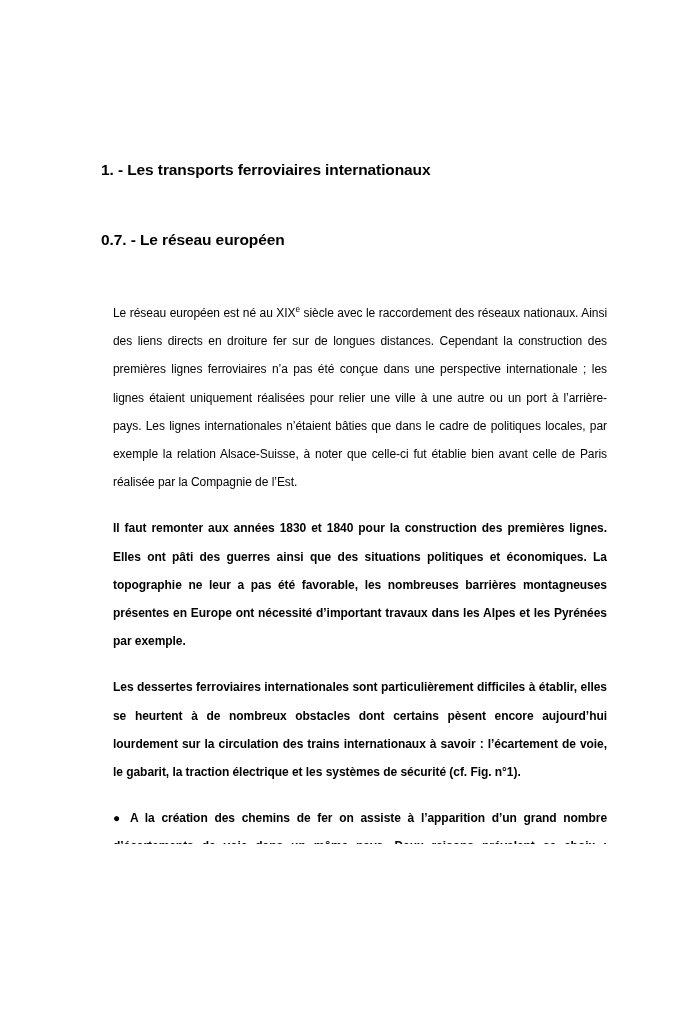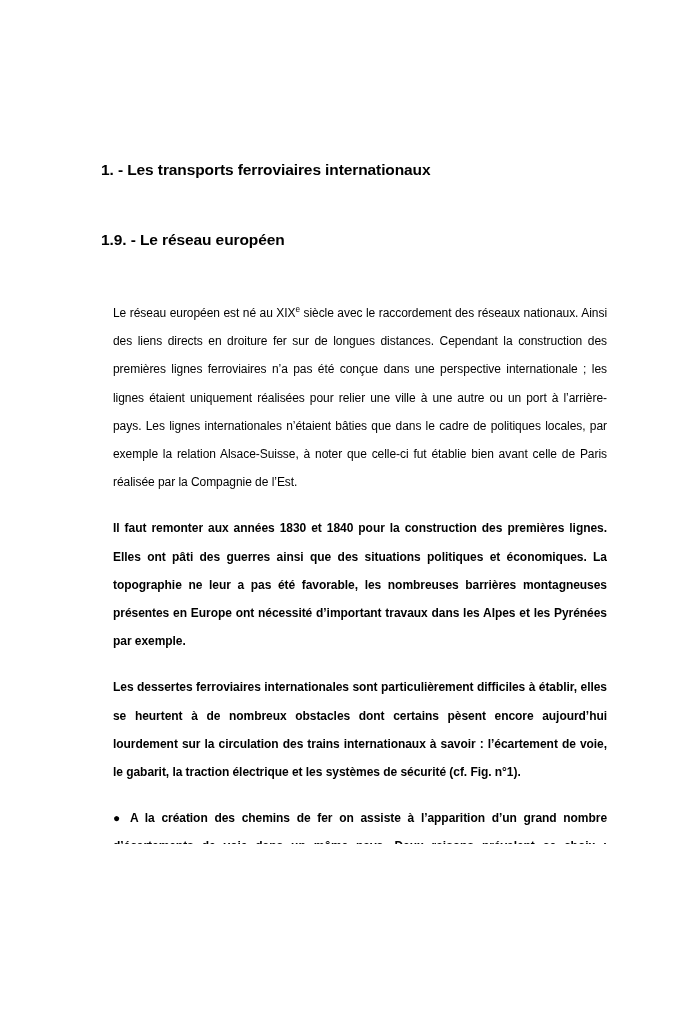--- a/index.html
+++ b/index.html
@@ -101,21 +101,21 @@
 <body>
 
 <div class="page">
 
   <div class="content">
 
     <h1 class="doc-heading">1. - Les transports ferroviaires internationaux</h1>
 
     <div class="gap-after-h1"></div>
 
-    <h2 class="doc-subheading">1.9. - Le réseau européen</h2>
+    <h2 class="doc-subheading">0.7. - Le réseau européen</h2>
 
     <div class="gap-after-h2"></div>
 
     <p class="body-par"><span>Le réseau européen est né au XIX</span><sup class="ordinal">e</sup><span> siècle avec le raccordement des réseaux nationaux. Ainsi des liens directs en droiture fer sur de longues distances. Cependant la construction des premières lignes ferroviaires n’a pas été conçue dans une perspective internationale ; les lignes étaient uniquement réalisées pour relier une ville à une autre ou un port à l’arrière-pays. Les lignes internationales n’étaient bâties que dans le cadre de politiques locales, par exemple la relation Alsace-Suisse, à noter que celle-ci fut établie bien avant celle de Paris réalisée par la Compagnie de l’Est.</span></p>
 
     <p class="body-par">Il faut remonter aux années 1830 et 1840 pour la construction des premières lignes. Elles ont pâti des guerres ainsi que des situations politiques et économiques. La topographie ne leur a pas été favorable, les nombreuses barrières montagneuses présentes en Europe ont nécessité d’important travaux dans les Alpes et les Pyrénées par exemple.</p>
 
 
     <p class="body-par">Les dessertes ferroviaires internationales sont particulièrement difficiles à établir, elles se heurtent à de nombreux obstacles dont certains pèsent encore aujourd’hui lourdement sur la circulation des trains internationaux à savoir : l’écartement de voie, le gabarit, la traction électrique et les systèmes de sécurité (cf. Fig. n°1).</p>
 

